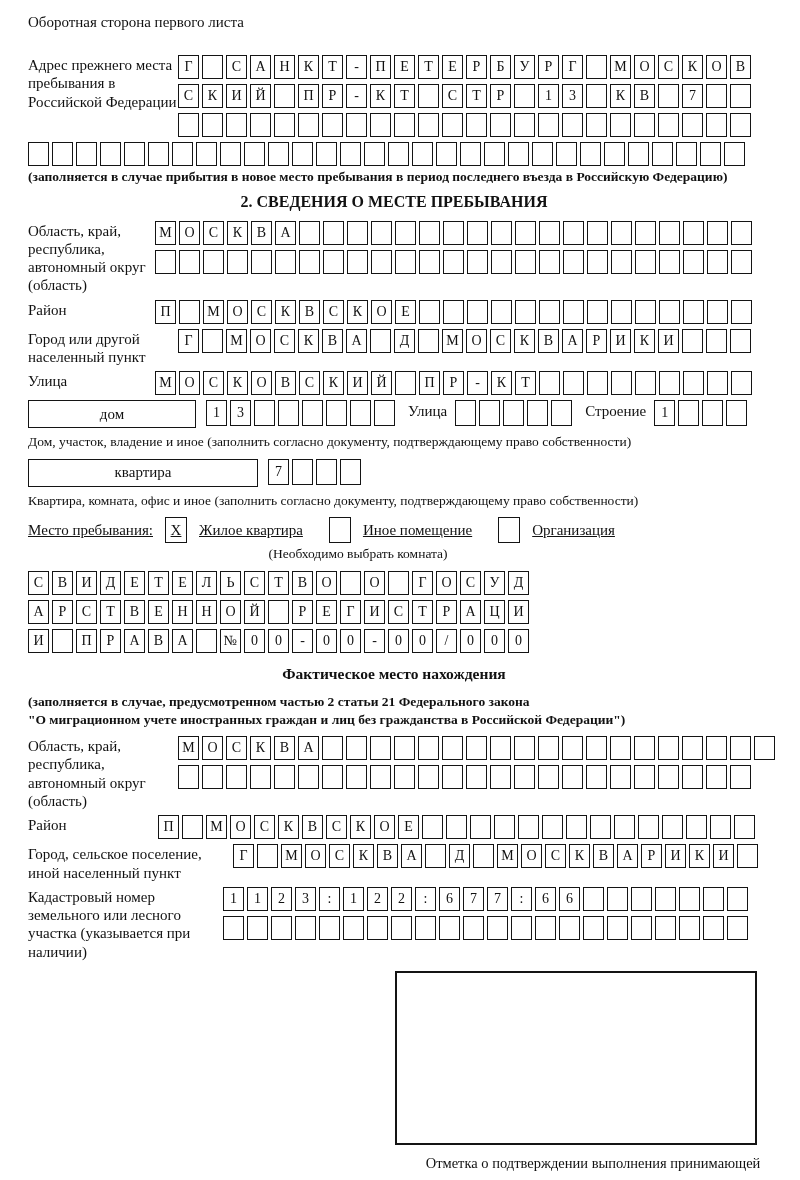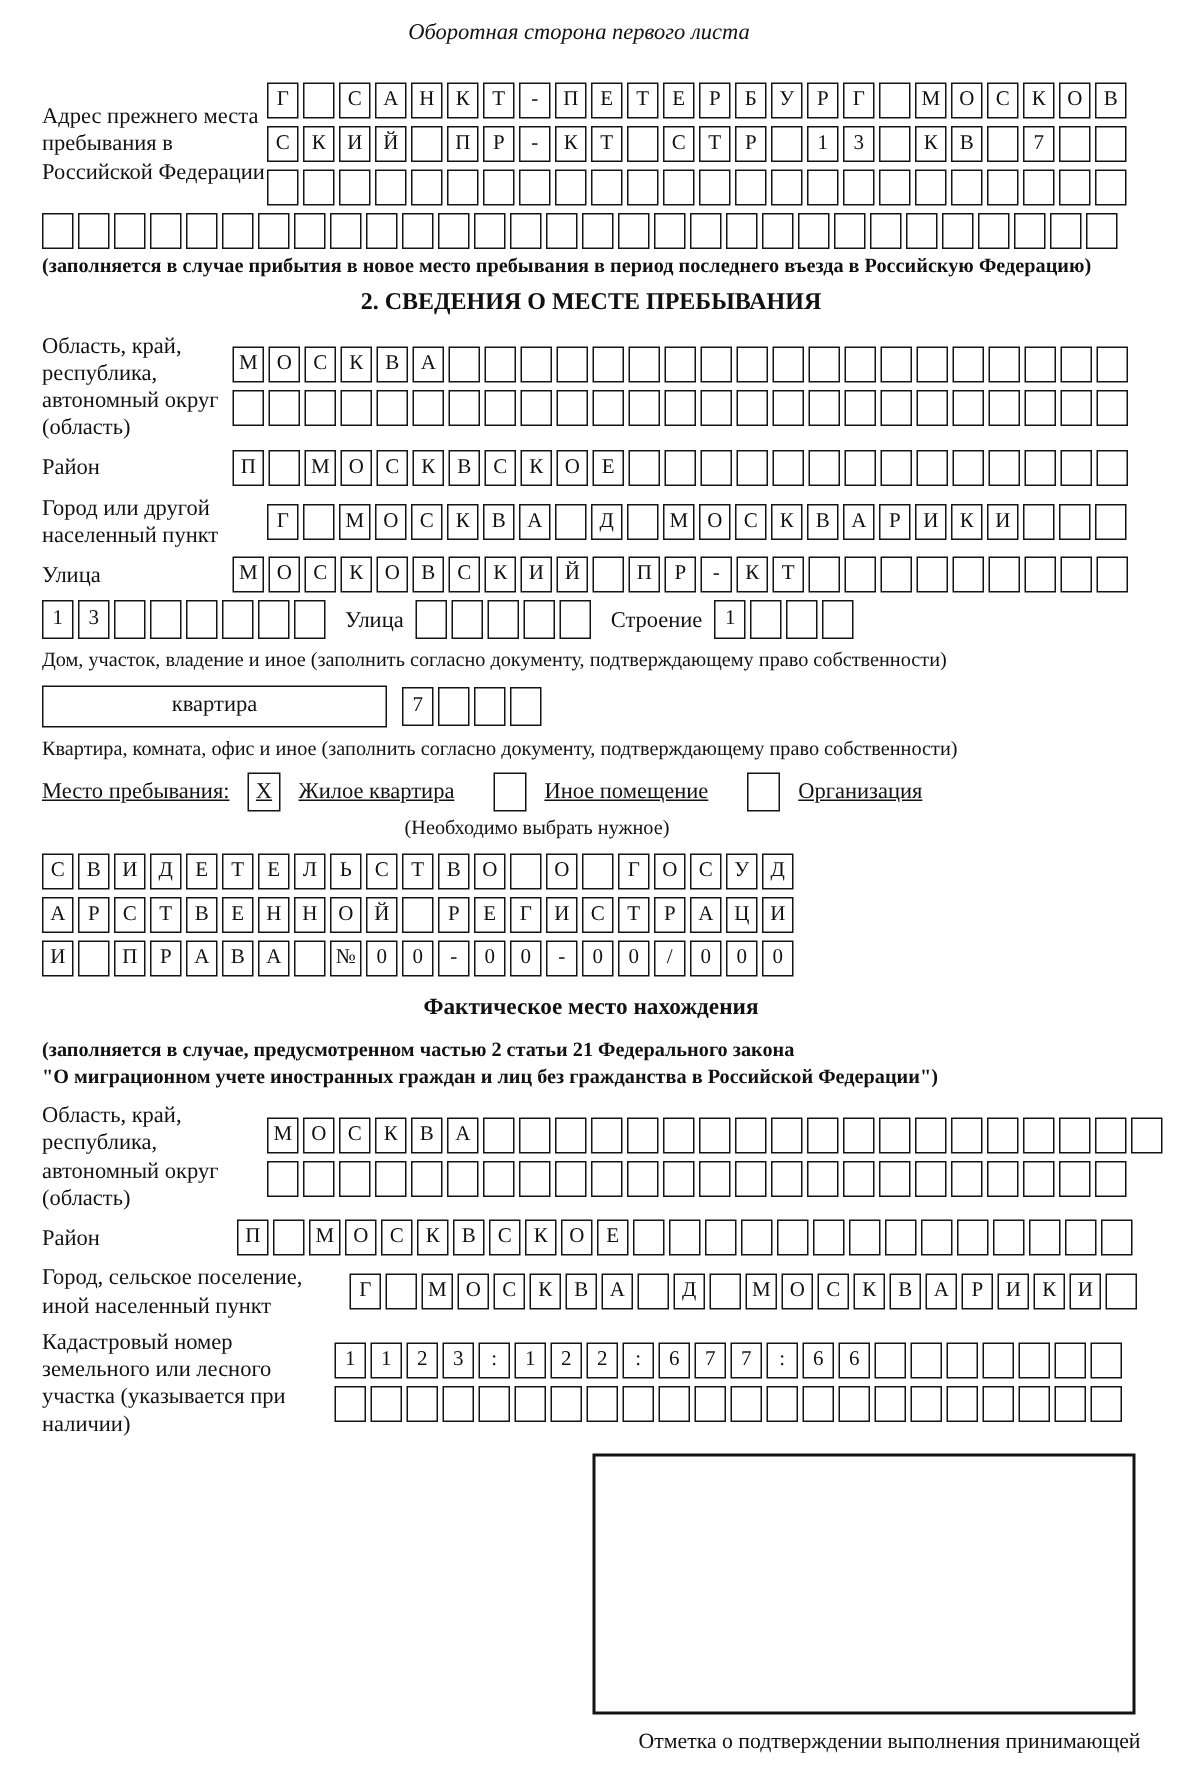--- a/index.html
+++ b/index.html
@@ -2,22 +2,22 @@
 <html><head>
 <meta charset="utf-8">
 <style>
   html,body{margin:0;padding:0;background:#fff;}
   body{
     width:800px;height:1180px;overflow:hidden;
     font-family:"Liberation Serif", serif;
     color:#111;box-sizing:border-box;
     padding:14px 40px 0 28px;
   }
-  .header-note{text-align:center;font-size:15px;padding-right:16px;margin-bottom:24px;font-style:italic;}
-  .frow{display:flex;align-items:center;margin-bottom:5px;}
+  .header-note{text-align:left;font-size:15px;padding-right:16px;margin-bottom:24px;}
+  .frow{display:flex;align-items:flex-start;margin-bottom:5px;}
   .flabel{flex:0 0 auto;font-size:15px;line-height:1.22;padding-top:1px;}
   .w150{width:150px;} .w127{width:127px;} .w212{width:212px;}
   .w205{width:205px;} .w195{width:195px;} .w130{width:130px;}
   .cells{display:flex;flex-wrap:nowrap;}
   .cells-col{display:flex;flex-direction:column;gap:5px;}
   .cell{
     box-sizing:border-box;flex:0 0 auto;
     width:21px;height:24px;margin-right:3px;
     border:1.6px solid #141414;
     display:flex;align-items:center;justify-content:center;
@@ -321,20 +321,21 @@
       <span class="cell"></span>
       <span class="cell"></span>
       <span class="cell"></span>
       <span class="cell"></span>
       <span class="cell"></span>
       <span class="cell"></span>
     </div>
 </div>
 
 <div class="frow house-row">
+  <div class="labelbox lb-house">дом</div>
   <div class="cells">
       <span class="cell">1</span>
       <span class="cell">3</span>
       <span class="cell"></span>
       <span class="cell"></span>
       <span class="cell"></span>
       <span class="cell"></span>
       <span class="cell"></span>
       <span class="cell"></span>
     </div>
@@ -369,21 +370,21 @@
 
 <div class="stay-row">
   <span>Место пребывания:</span>
   <span class="checkbox">X</span>
   <span>Жилое квартира</span>
   <span class="checkbox cb-gap"></span>
   <span>Иное помещение</span>
   <span class="checkbox cb-gap"></span>
   <span>Организация</span>
 </div>
-<div class="note stay-note">(Необходимо выбрать нужное)</div>
+<div class="note stay-note">(Необходимо выбрать комната)</div>
 
 <div class="frow">
   <div class="cells-col">
     <div class="cells">
         <span class="cell">С</span>
         <span class="cell">В</span>
         <span class="cell">И</span>
         <span class="cell">Д</span>
         <span class="cell">Е</span>
         <span class="cell">Т</span>

